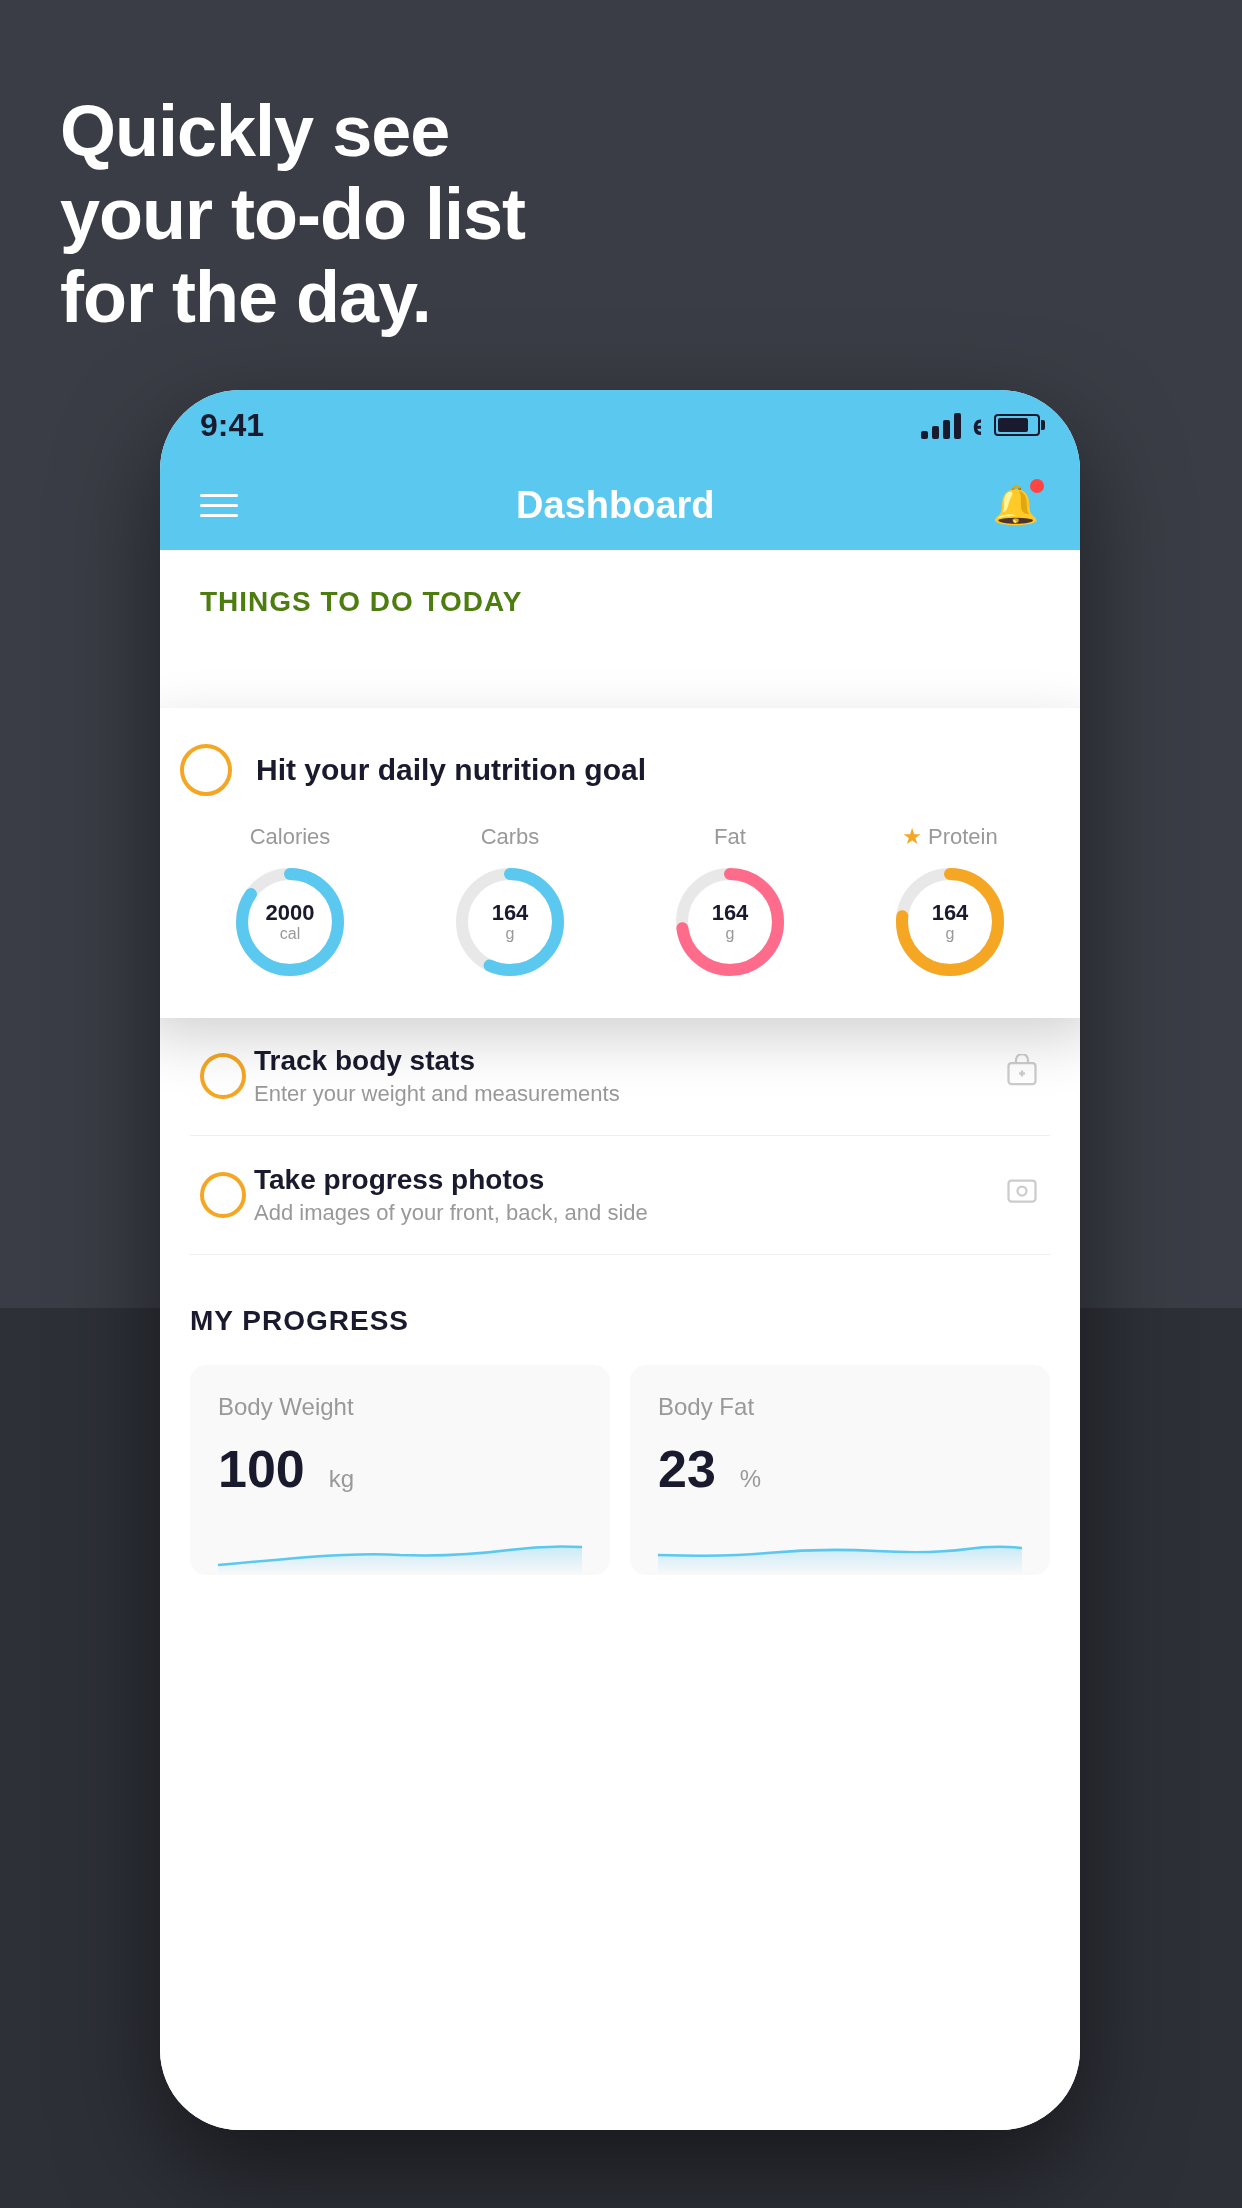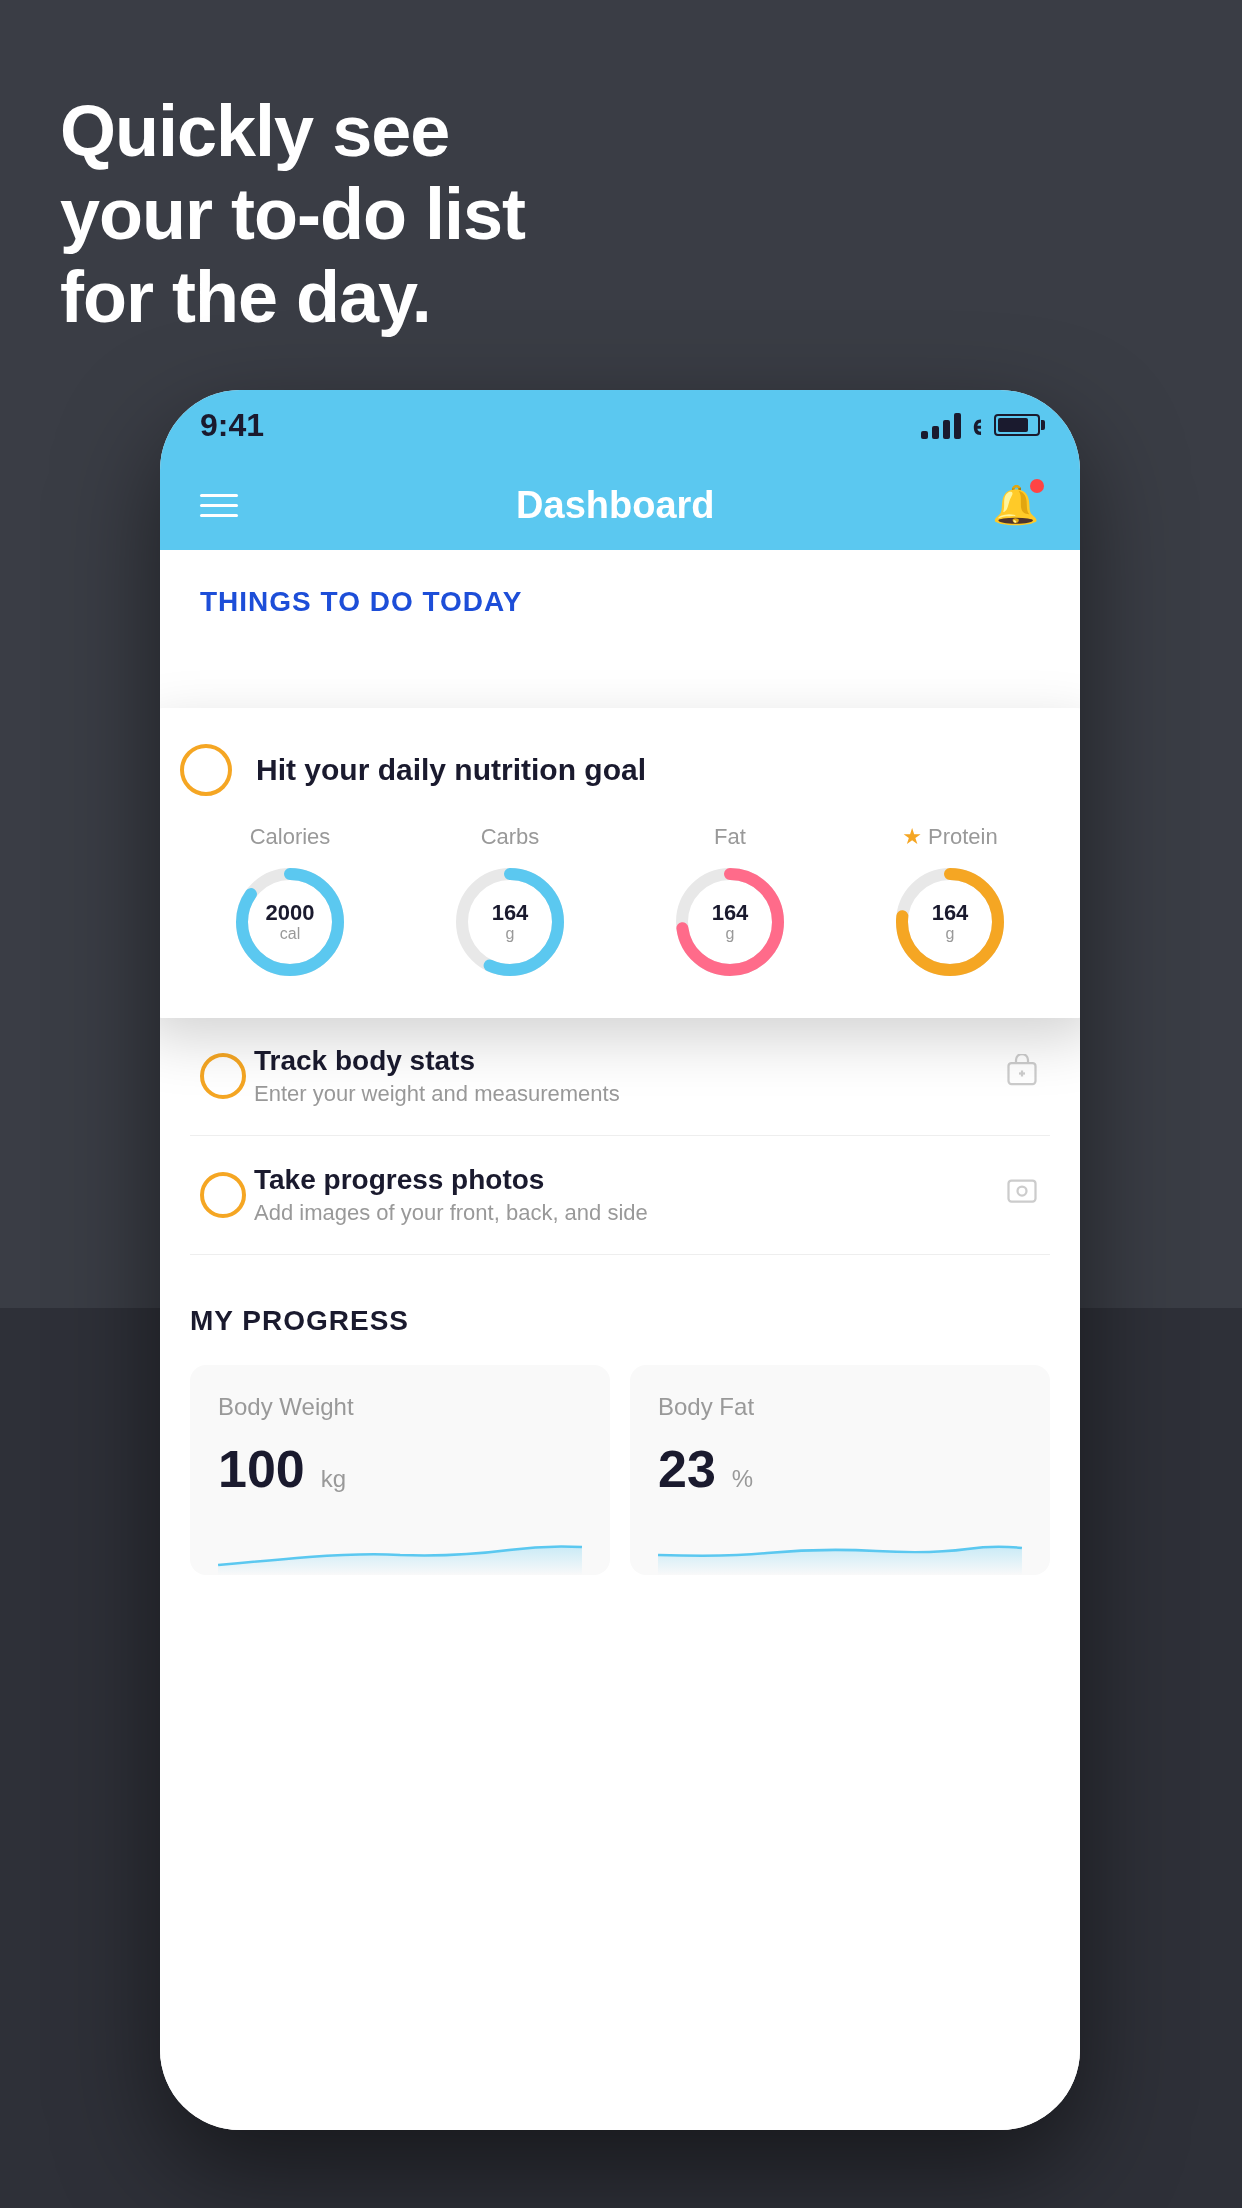--- a/index.html
+++ b/index.html
@@ -171,21 +171,21 @@
       height: calc(100% - 160px);
       overflow: hidden;
       position: relative;
     }
 
     
     .section-header {
       padding: 36px 40px 20px;
       font-size: 28px;
       font-weight: 800;
-      color: #1d4ed8;
+      color: #4d7c0f;
       letter-spacing: 1px;
       text-transform: uppercase;
     }
 
     
     .floating-card {
       position: absolute;
       top: 70px;
       left: -20px;
       right: -20px;
@@ -375,21 +375,21 @@
     .progress-card-title {
       font-size: 24px;
       color: #999;
       font-weight: 400;
       margin-bottom: 18px;
     }
 
     .progress-value {
       display: flex;
       align-items: baseline;
-      gap: 16px;
+      gap: 24px;
       margin-bottom: 16px;
     }
 
     .progress-number {
       font-size: 52px;
       font-weight: 700;
       color: #1a1a2e;
     }
 
     .progress-unit {

